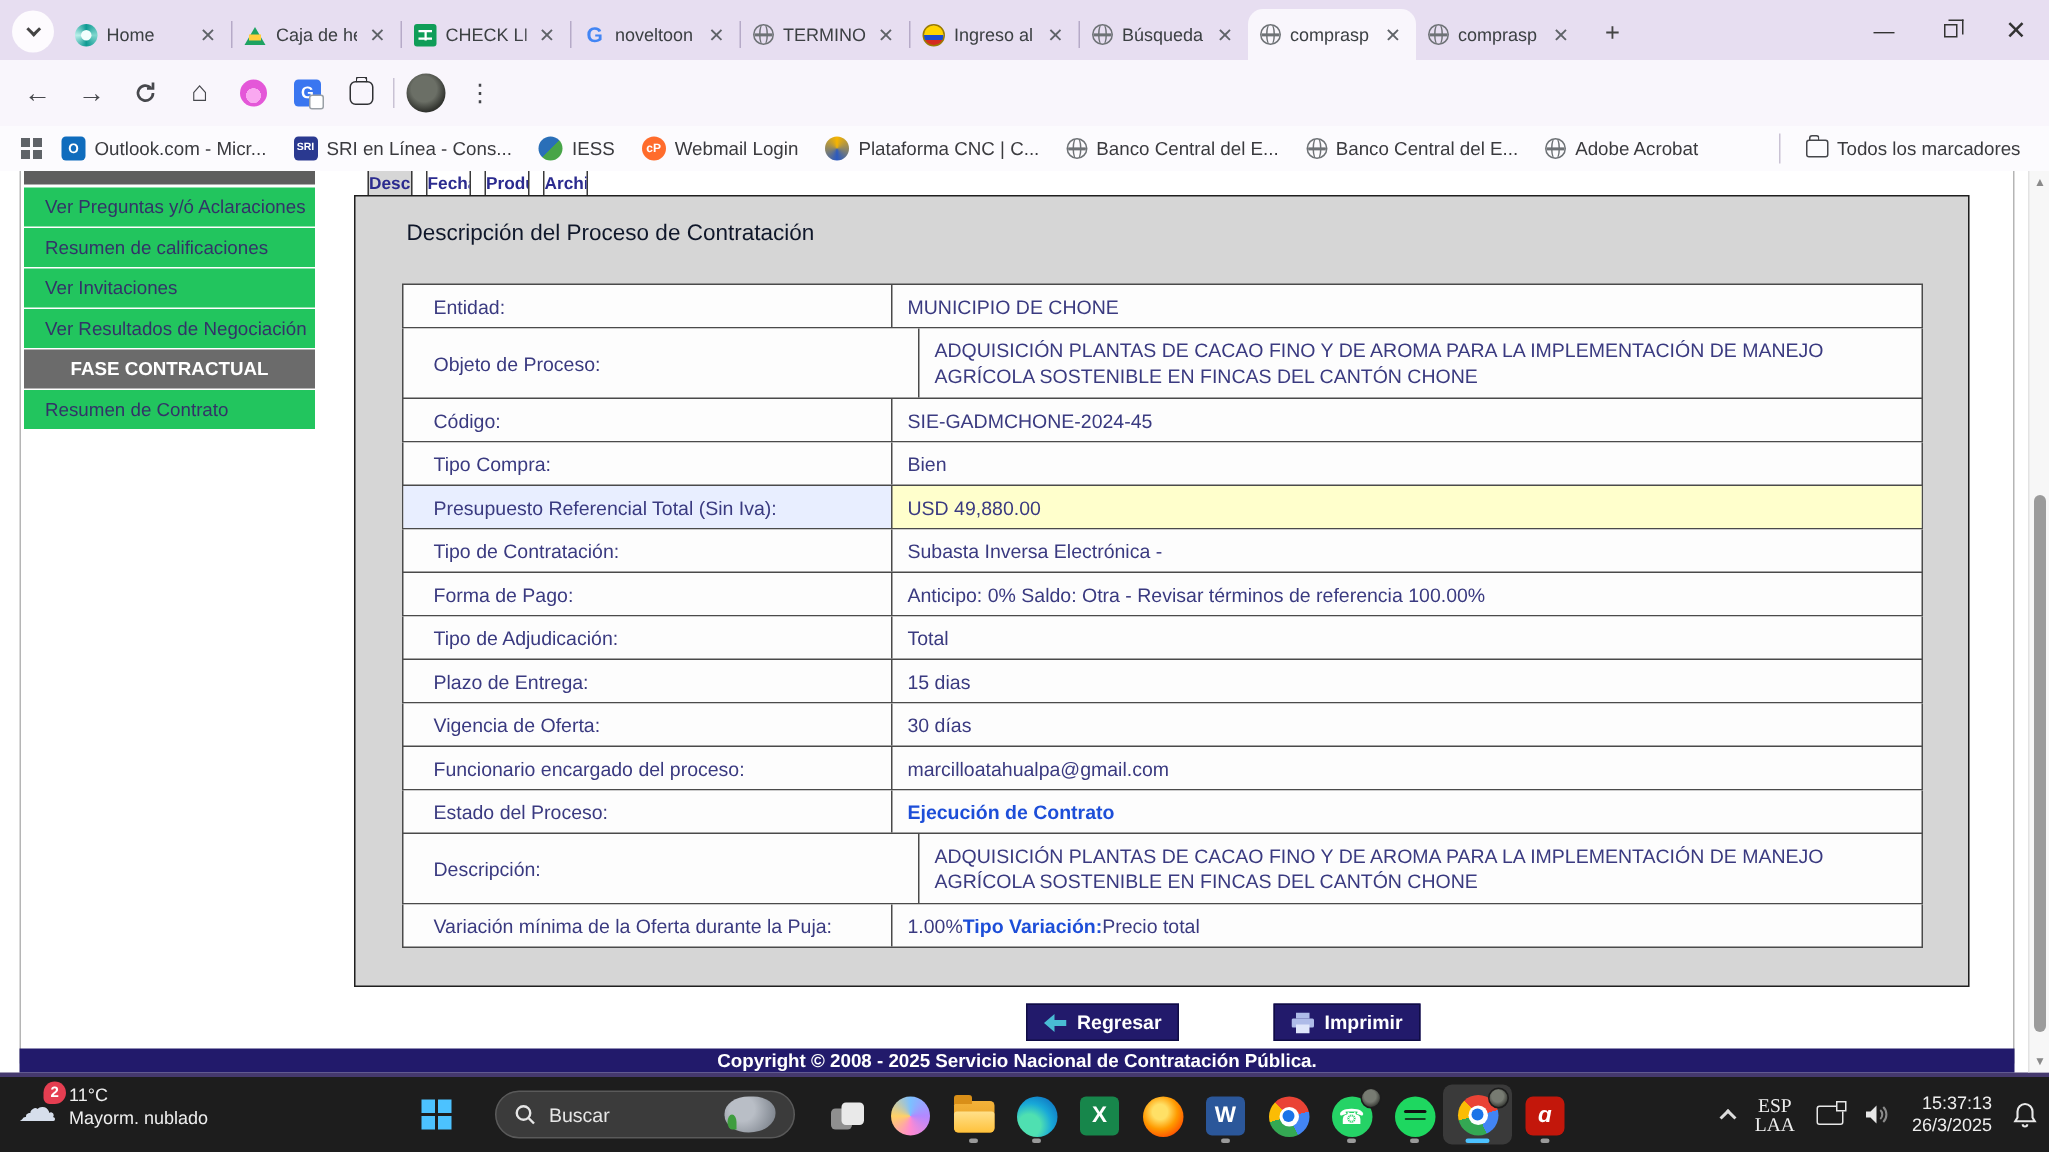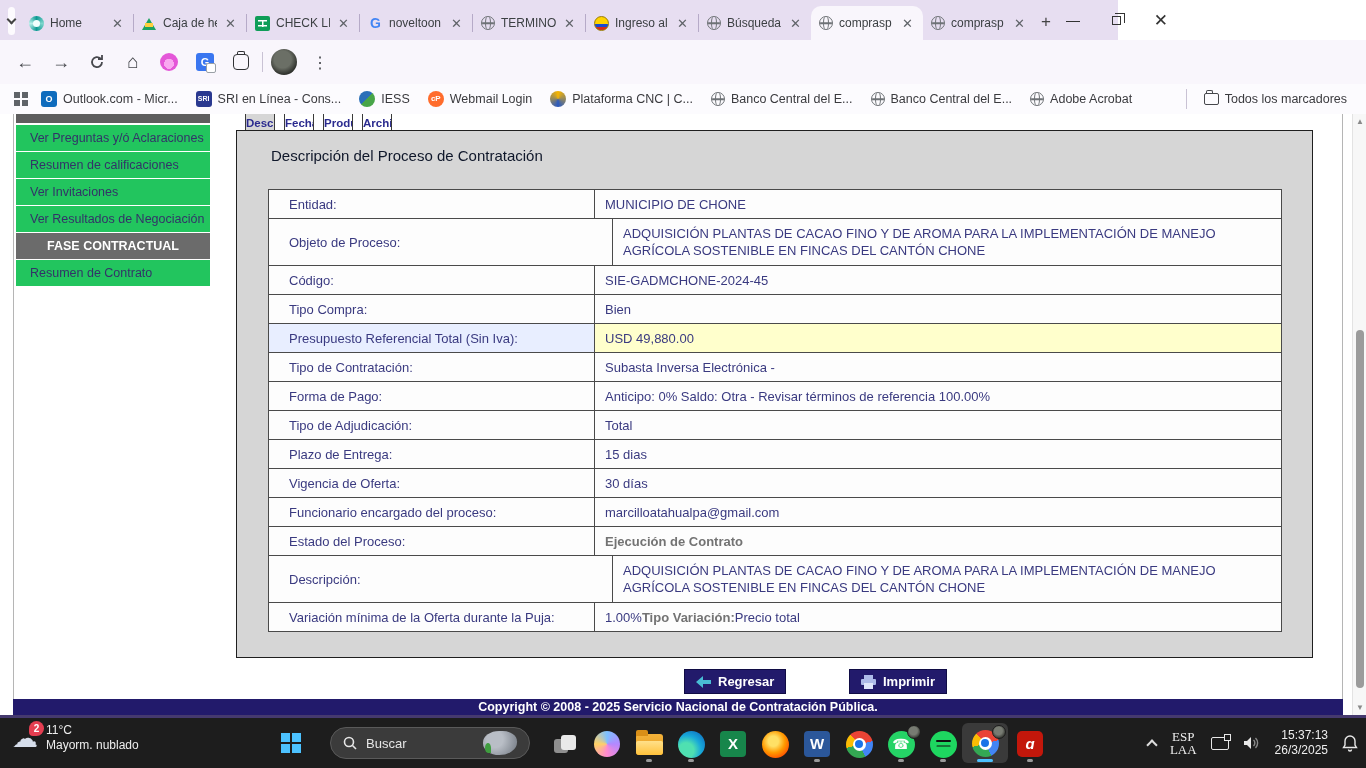--- a/index.html
+++ b/index.html
@@ -1,19 +1,19 @@
 <!DOCTYPE html>
 <html><head>
 <meta charset="utf-8">
 <style>
   * { margin:0; padding:0; box-sizing:border-box; }
   html,body { width:1366px; height:768px; overflow:hidden; font-family:"Liberation Sans", sans-serif; background:#fff; }
 
   
-  .tabstrip { position:absolute; top:0; left:0; width:1118px; height:40px; background:#e7def1; display:flex; align-items:flex-end; }
+  .tabstrip { position:absolute; top:0; left:0; width:1366px; height:40px; background:#e7def1; display:flex; align-items:flex-end; }
   .tabsearch { width:28px; height:28px; margin:0 6px 5px 8px; background:#fdfbfe; border-radius:14px; display:flex; align-items:center; justify-content:center; }
   .chev-down { width:7px; height:7px; border-left:2px solid #444; border-bottom:2px solid #444; transform:rotate(-45deg); margin-top:-3px; }
   .tab { width:112px; height:34px; display:flex; align-items:center; gap:6px; padding:0 8px; color:#3c4043; font-size:12px; position:relative; flex:0 0 auto; }
   .tab.active { background:#f9f6fc; border-radius:10px 10px 0 0; }
   .tab-label { flex:1; overflow:hidden; white-space:nowrap; }
   .tab-close { color:#5f6368; font-size:13px; line-height:13px; padding:1px 2px; }
   .tsep { width:1px; height:18px; background:#b6aac8; margin-bottom:8px; flex:0 0 auto; }
   .newtab { width:26px; height:26px; margin:0 0 5px 6px; display:flex; align-items:center; justify-content:center; color:#444; font-size:17px; }
   .wincontrols { margin-left:auto; display:flex; height:40px; }
   .winbtn { width:44px; height:40px; display:flex; align-items:center; justify-content:center; color:#333; font-size:14px; }
@@ -86,21 +86,21 @@
 
   .contentbox { position:absolute; left:236px; top:16px; width:1077px; height:528px; background:#d6d6d6; border:1px solid #1f1f1f; }
   .box-title { position:absolute; left:34px; top:16px; color:#0f172a; font-size:15px; }
   .ptable { position:absolute; left:31px; top:58px; width:1014px; border-top:1px solid #4a4a4a; }
   .prow { display:flex; border:1px solid #4a4a4a; border-top:none; background:#fdfdfd; min-height:29px; }
   .prow.tall { min-height:47px;gap:18px; }
   .plabel { width:325px; padding:4px 8px 4px 20px; color:#3a3a80; font-size:13px; display:flex; align-items:center; flex:0 0 auto; }
   .pvalue { flex:1; padding:4px 10px; color:#3a3a80; font-size:13px; display:flex; align-items:center; flex-wrap:wrap; border-left:1px solid #4a4a4a; line-height:17px; }
   .prow.hl .plabel { background:#e8eeff; }
   .prow.hl .pvalue { background:#ffffcc; }
-  .val-bold { font-weight:bold; color:#737373; }
+  .val-bold { font-weight:bold; color:#1d4ed8; }
 
   .navy-btn { position:absolute; height:25px; background:#221a6b; color:#fff; font-weight:bold; font-size:13px; display:flex; align-items:center; gap:7px; padding:0 11px; border:1px solid #100c45; }
   .btn-back { left:684px; top:555px; }
   .btn-print { left:849px; top:555px; }
 
   .site-footer { position:absolute; left:13px; top:585px; width:1330px; height:17px; background:#221a6b; color:#fff; font-weight:bold; font-size:12.5px; text-align:center; line-height:17px; }
 
   .scrollbar { position:absolute; right:0; top:0; width:14px; height:601px; background:#f7f7f7; border-left:1px solid #e3e3e3; }
   .sb-arrow { position:absolute; left:0; width:14px; text-align:center; color:#8a8a8a; font-size:8px; }
   .sb-thumb { position:absolute; left:3px; top:216px; width:8px; height:358px; border-radius:4px; background:#9b9b9b; }

